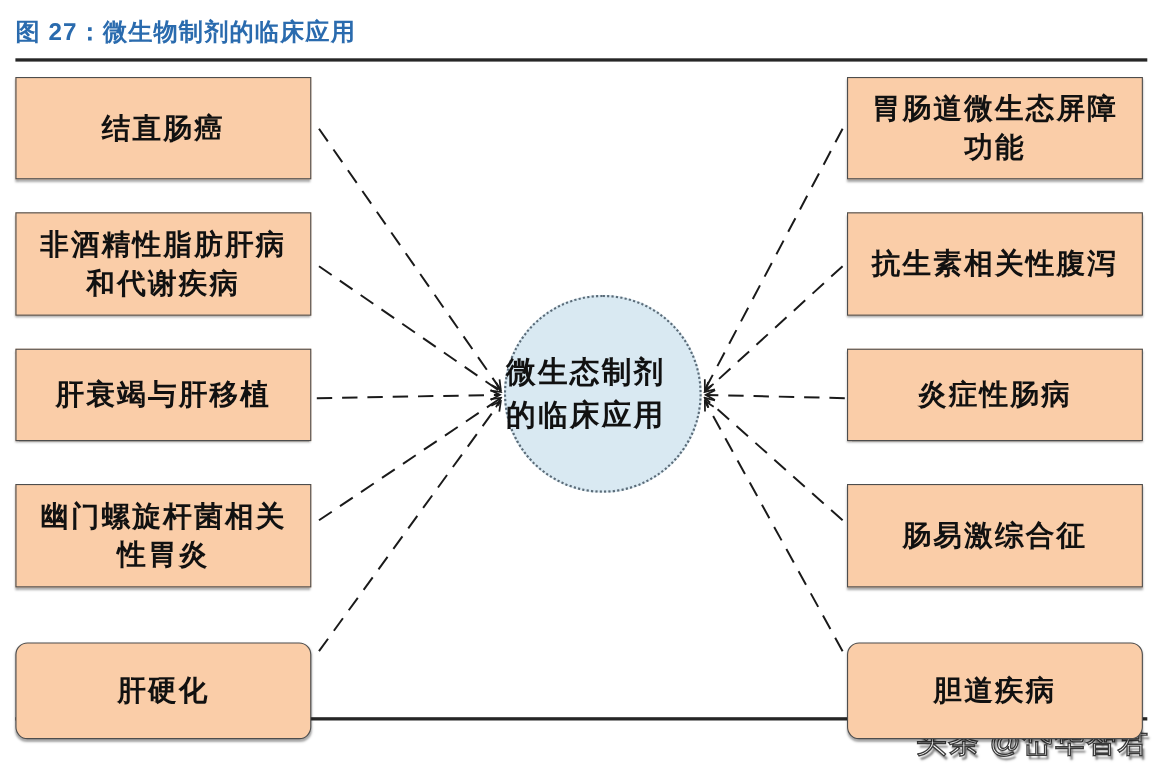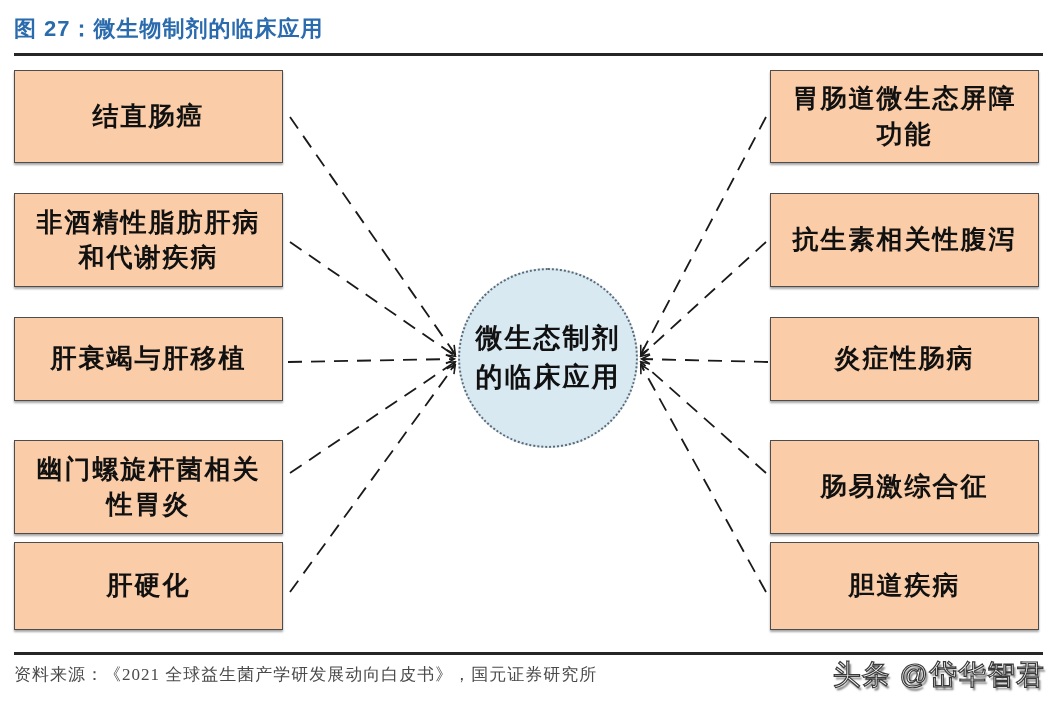--- a/index.html
+++ b/index.html
@@ -66,31 +66,31 @@
     line-height:1.35;
     white-space:pre-line;
     letter-spacing:2px;
   }
   .left-col{left:14px;}
   .right-col{left:770px;}
   .row1{top:70px;  height:93px;}
   .row2{top:193px; height:94px;}
   .row3{top:317px; height:84px;}
   .row4{top:440px; height:94px;}
-  .row5{top:542px; height:88px;}
+  .row5{top:584px; height:88px;border-radius:11px;}
   .center-circle{
     position:absolute;
     left:458px; top:268px;
     width:180px; height:180px;
     border-radius:50%;
     background:var(--circle-fill);
     border:2px dotted var(--circle-border);
     display:flex;
     align-items:center;
-    justify-content:center;
+    justify-content:flex-start;
     text-align:center;
     z-index:2;
   }
   .center-circle .label{
     font-size:27px;
     font-weight:700;
     color:#111111;
     line-height:1.45;
     white-space:pre-line;
     letter-spacing:2px;
@@ -176,16 +176,15 @@
   <div class="item-box right-col row5">
     <span class="label">胆道疾病</span>
   </div>
 
   <div class="center-circle">
     <span class="label">微生态制剂
 的临床应用</span>
   </div>
 
   <div class="rule rule-bottom"></div>
-  <div class="source-note">资料来源：《2021 全球益生菌产学研发展动向白皮书》，国元证券研究所</div>
   <div class="watermark">头条 @岱华智君</div>
 
 </div>
 
 </body></html>

